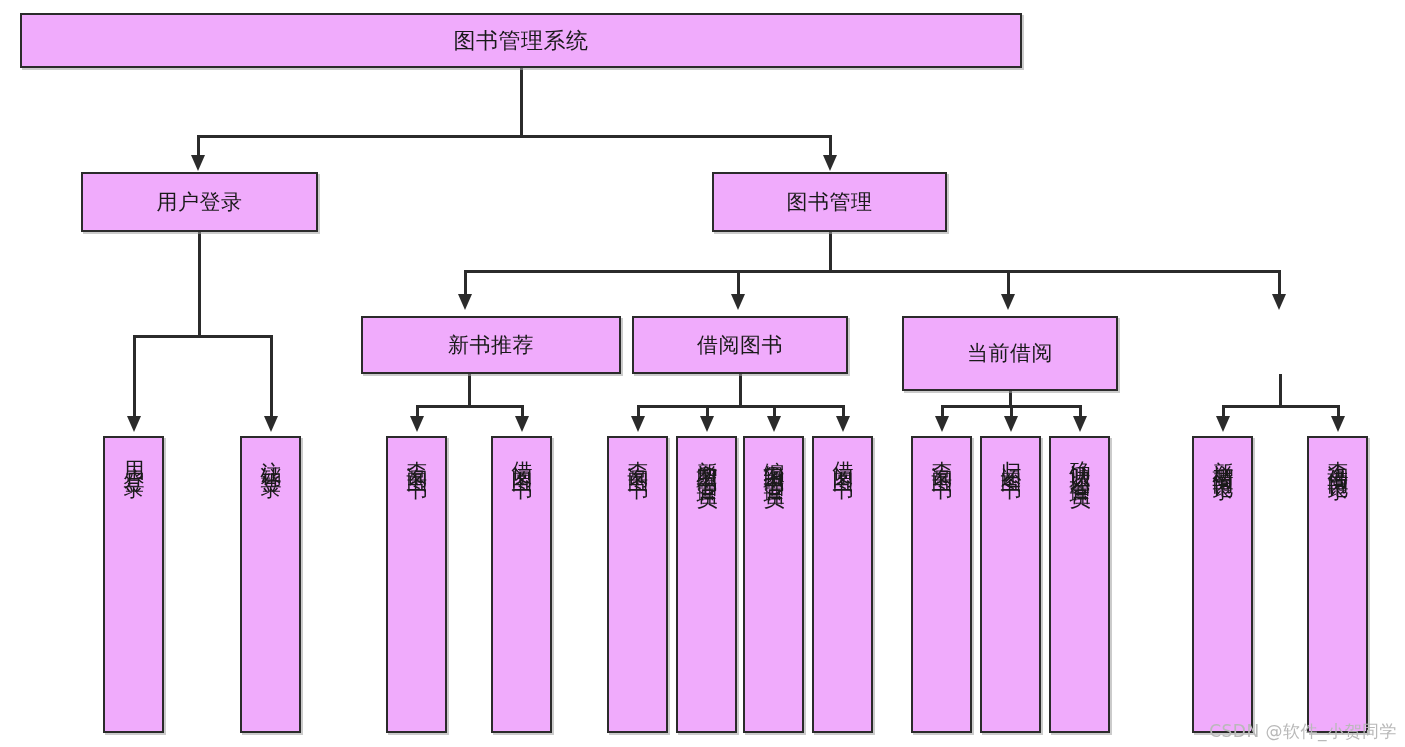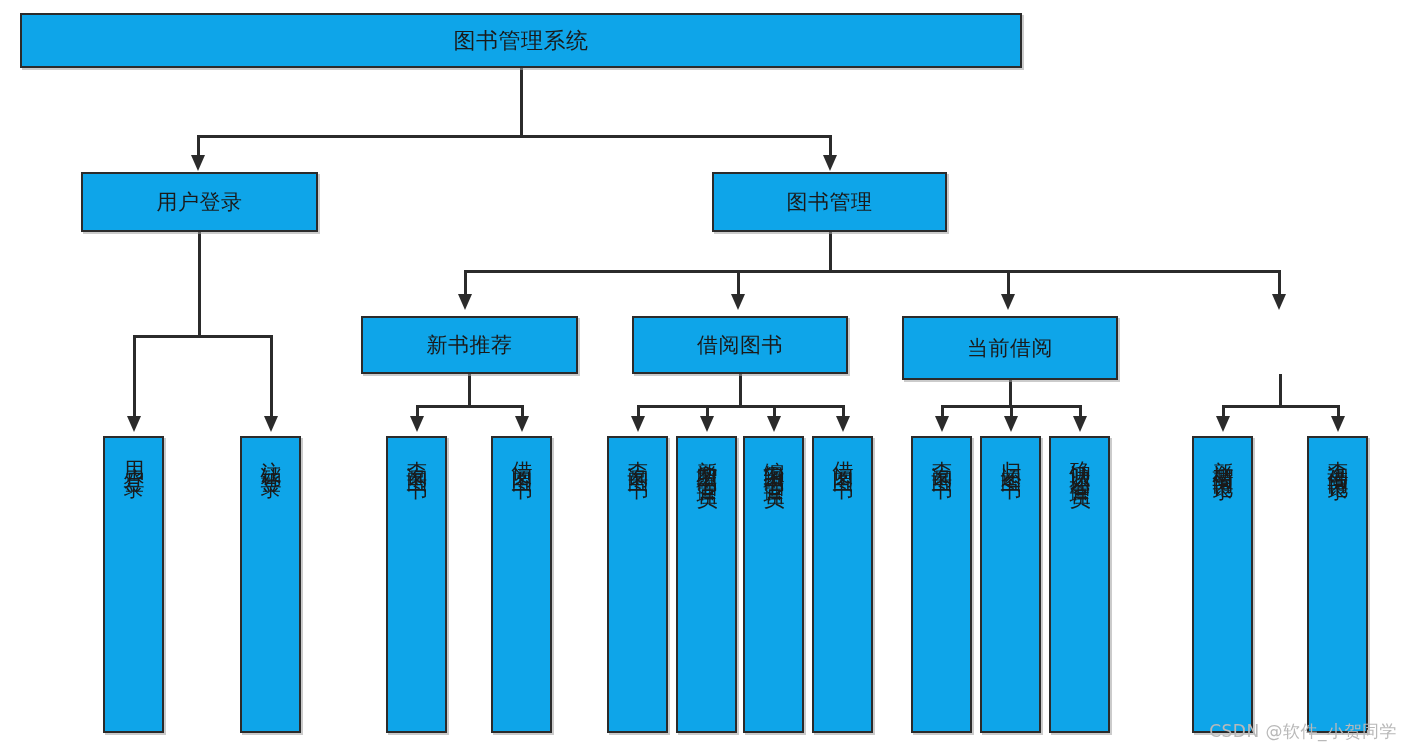--- a/index.html
+++ b/index.html
@@ -12,21 +12,21 @@
     position:relative;
     width:1405px;
     height:747px;
     background:#ffffff;
     overflow:hidden;
   }
   
   .node{
     position:absolute;
     box-sizing:border-box;
-    background:#0ea5e9;
+    background:#f0abfc;
     border:2.5px solid #2b2b2b;
     box-shadow:2px 2px 0 rgba(160,160,160,.55);
     display:flex;
     align-items:center;
     justify-content:center;
     color:#1a1a1a;
   }
   .node .lbl{
     display:block;
     text-align:center;
@@ -152,27 +152,27 @@
     <span class="lbl">图书管理系统</span>
   </div>
 
   <div class="node horiz" style="left:81px;top:172px;width:237px;height:60px;">
     <span class="lbl">用户登录</span>
   </div>
   <div class="node horiz" style="left:712px;top:172px;width:235px;height:60px;">
     <span class="lbl">图书管理</span>
   </div>
 
-  <div class="node horiz" style="left:361px;top:316px;width:217px;height:58px;">
+  <div class="node horiz" style="left:361px;top:316px;width:260px;height:58px;">
     <span class="lbl">新书推荐</span>
   </div>
   <div class="node horiz" style="left:632px;top:316px;width:216px;height:58px;">
     <span class="lbl">借阅图书</span>
   </div>
-  <div class="node horiz" style="left:902px;top:316px;width:216px;height:64px;">
+  <div class="node horiz" style="left:902px;top:316px;width:216px;height:75px;">
     <span class="lbl">当前借阅</span>
   </div>
 
   <div class="node vert" style="left:103px;top:436px;width:61px;height:297px;">
     <span class="lbl">用户登录</span>
   </div>
   <div class="node vert" style="left:240px;top:436px;width:61px;height:297px;">
     <span class="lbl">注销登录</span>
   </div>
 

